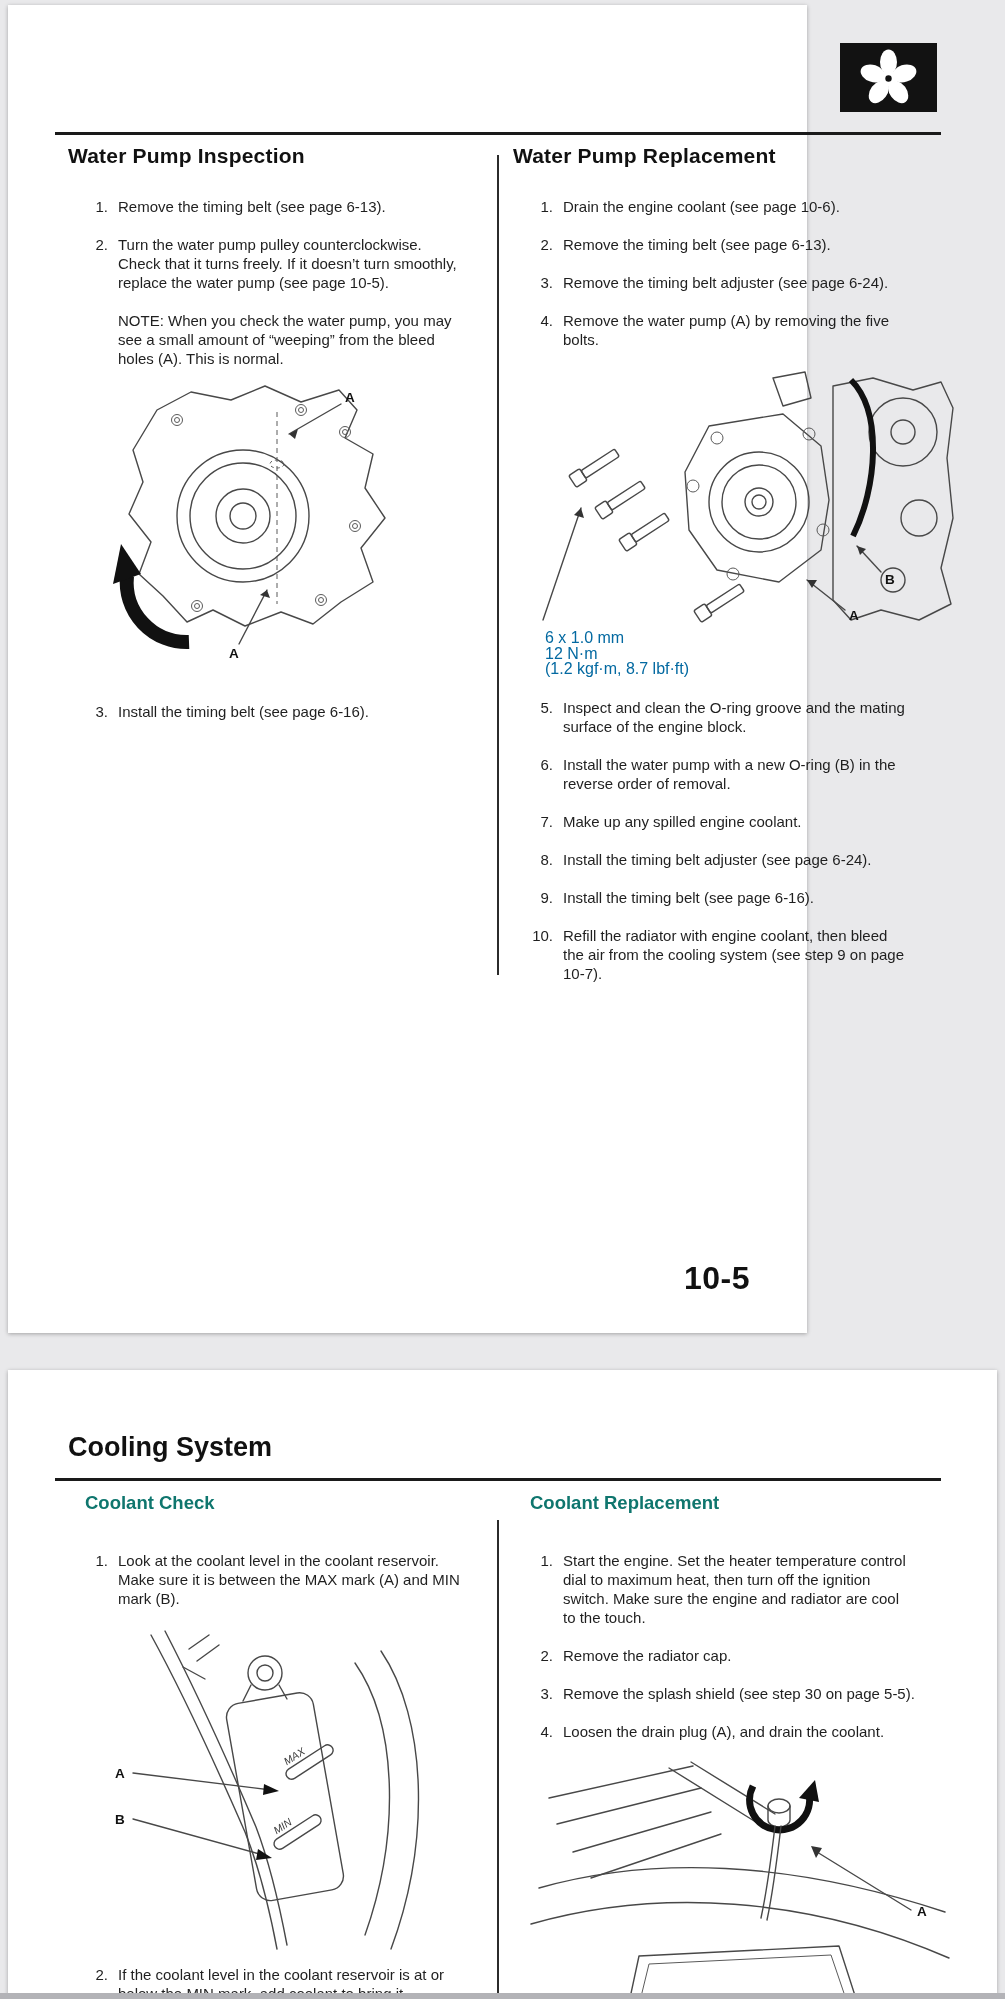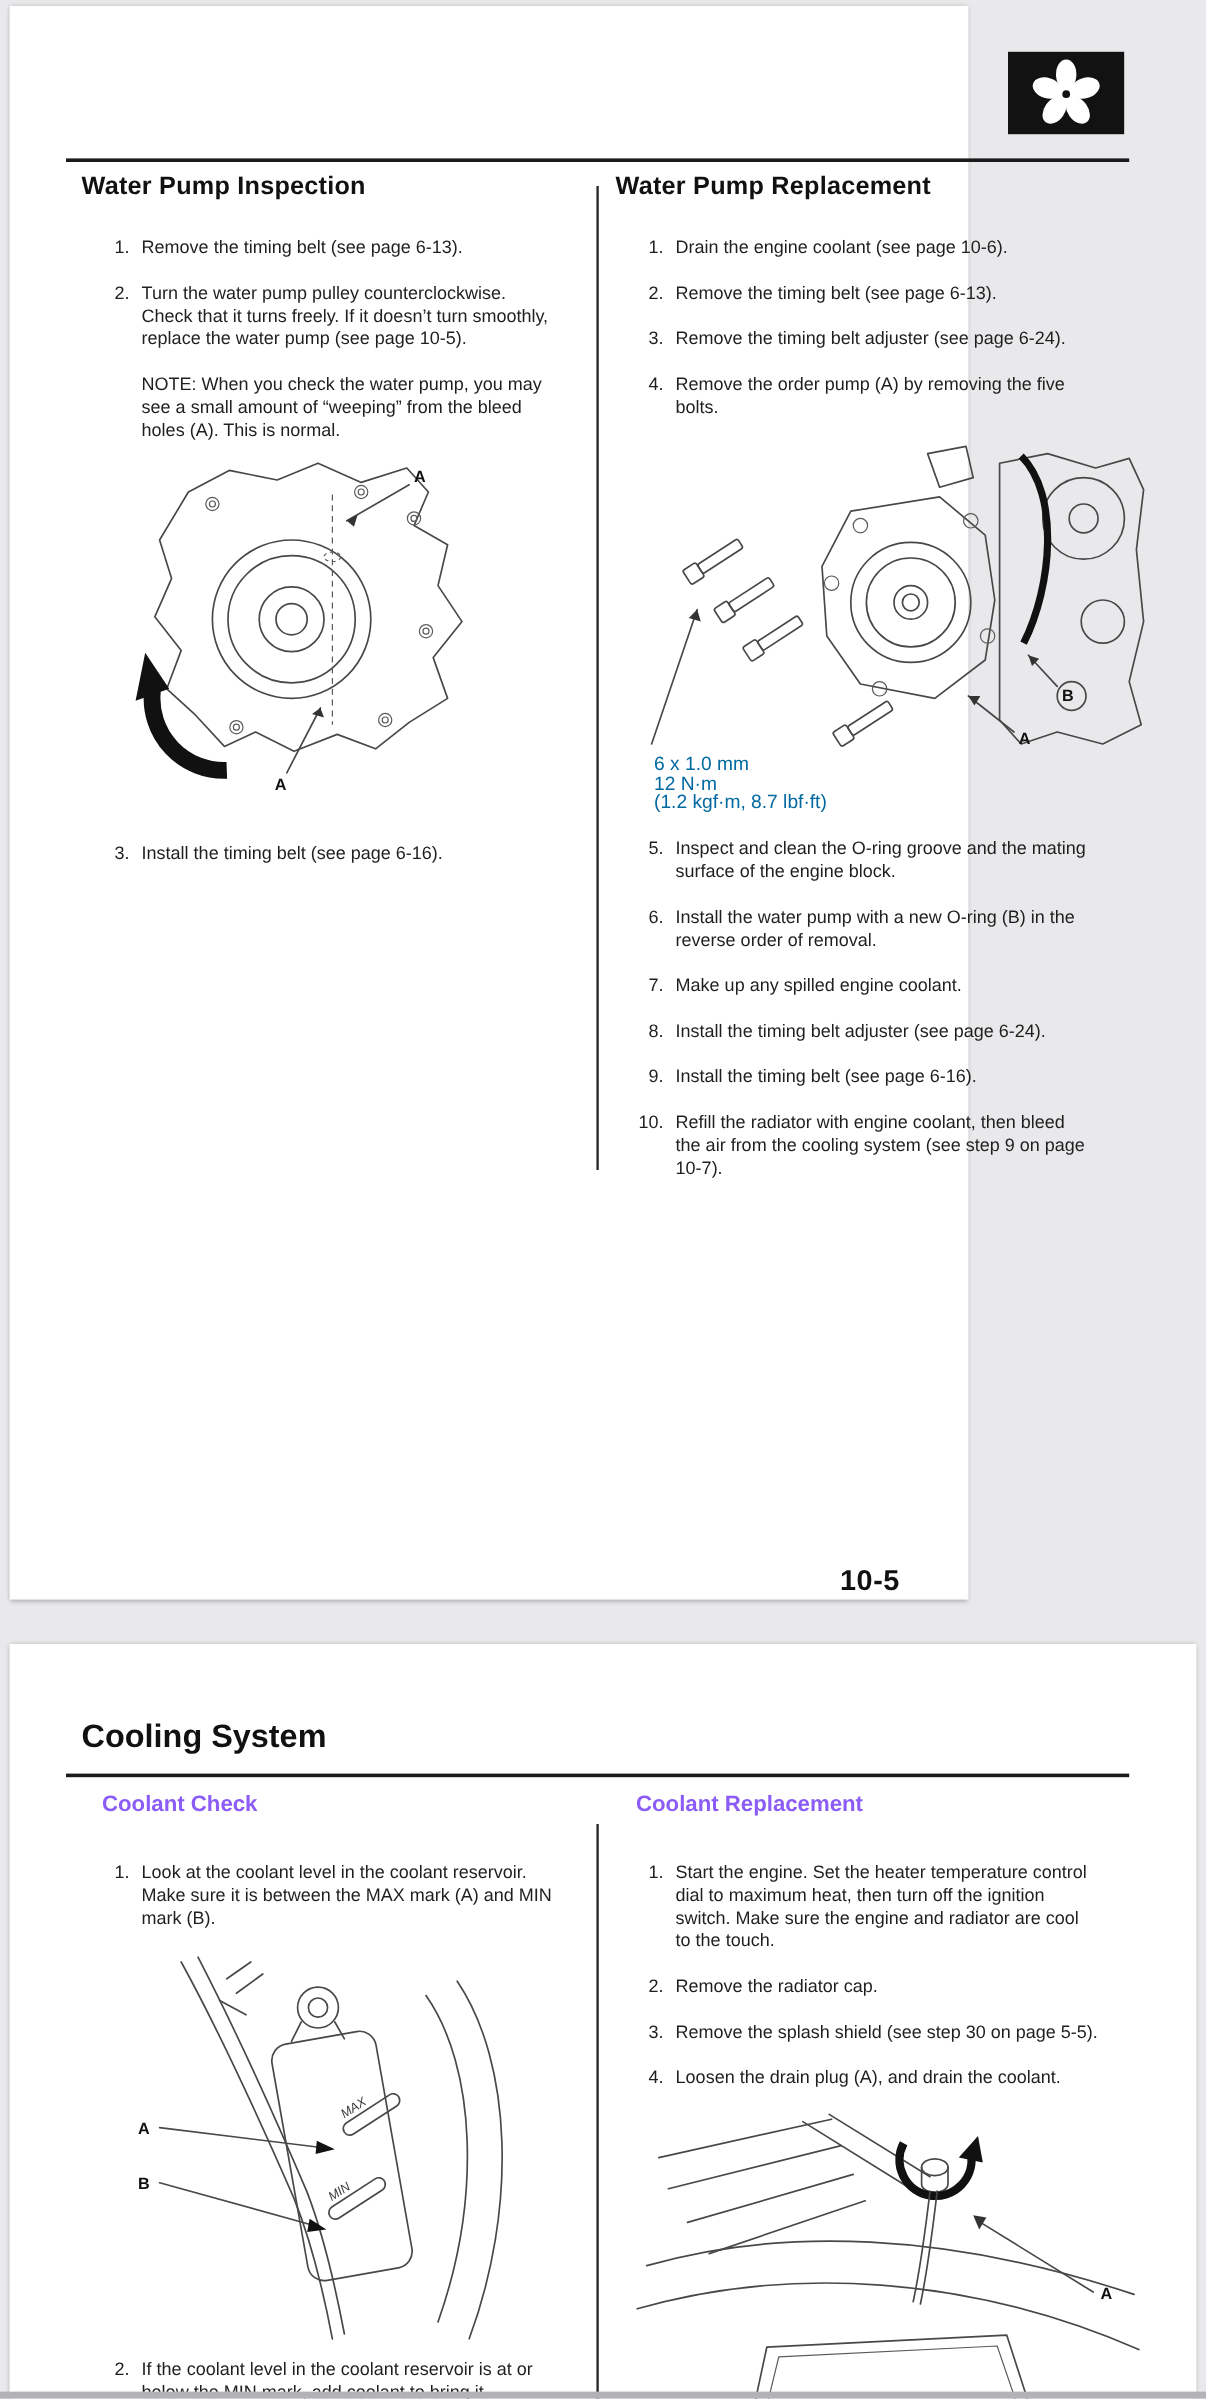--- a/index.html
+++ b/index.html
@@ -18,33 +18,33 @@
   .vdiv{position:absolute;width:2px;background:#2b2b2b;}
   .p1-div{left:489px;top:150px;height:820px;}
   .p2-div{left:489px;top:150px;height:479px;}
   .logo{position:absolute;left:832px;top:38px;width:97px;height:69px;}
   .col{position:absolute;top:140px;width:438px;font-size:15px;line-height:19px;}
   .col-l{left:60px;}
   .col-r{left:505px;}
   .p2col{top:123px;}
   h2{font-size:21px;line-height:22px;font-weight:bold;color:#111;margin:0 0 30px 0;letter-spacing:.2px;}
   .p2-title{position:absolute;left:60px;top:62px;font-size:27px;line-height:30px;font-weight:bold;color:#111;margin:0;}
-  h3{font-size:18.5px;line-height:20px;font-weight:bold;color:#8b5cf6;margin:0 0 38px 17px;}
+  h3{font-size:18.5px;line-height:20px;font-weight:bold;color:#0f766e;margin:0 0 38px 17px;}
   ol.steps{list-style:none;margin:0;padding:0;}
   .step{display:flex;margin:0 0 19px 0;}
   .step .num{width:40px;flex:0 0 40px;text-align:right;margin-right:10px;}
   .step .txt{white-space:pre-wrap;max-width:384px;}
   .note{margin:0 0 0 50px;white-space:pre-wrap;max-width:384px;}
   .figwrap{position:relative;}
   .fig1wrap{margin:8px 0 36px 25px;width:340px;height:290px;}
   .fig2wrap{margin:6px 0 8px 8px;width:435px;height:322px;}
   .fig3wrap{margin:7px 0 13px 25px;width:340px;height:325px;}
   .fig4wrap{margin:7px 0 0 8px;width:430px;height:255px;}
   .boltspec{position:absolute;left:24px;top:262px;font-weight:normal;font-size:16px;line-height:15.5px;white-space:pre-wrap;color:#0369a1;}
-  .pagenum{position:absolute;top:1255px;right:57px;font-size:24px;font-weight:bold;color:#111;letter-spacing:.5px;margin-top:44px;}
+  .pagenum{position:absolute;top:1255px;right:57px;font-size:32px;font-weight:bold;color:#111;letter-spacing:.5px;}
   .bottom-strip{position:absolute;left:0;top:1993px;width:1005px;height:6px;background:#b3b3b7;}
   svg.fig{display:block;}
   svg .ln{stroke:#484848;stroke-width:1.4;fill:none;stroke-linecap:round;stroke-linejoin:round;}
   svg .thin{stroke:#5a5a5a;stroke-width:1;fill:none;}
   svg .blk{stroke:#111;fill:none;}
   svg .lbl{font-family:"Liberation Sans","DejaVu Sans",sans-serif;font-size:13.5px;font-weight:bold;fill:#111;}
   svg .mark{font-family:"Liberation Sans","DejaVu Sans",sans-serif;font-size:10.5px;font-style:italic;font-weight:normal;fill:#3a3a3a;}
 </style>
 </head>
 <body>
@@ -139,21 +139,21 @@
       <li class="step">
         <span class="num">2.</span>
         <span class="txt">Remove the timing belt (see page 6-13).</span>
       </li>
       <li class="step">
         <span class="num">3.</span>
         <span class="txt">Remove the timing belt adjuster (see page 6-24).</span>
       </li>
       <li class="step">
         <span class="num">4.</span>
-        <span class="txt">Remove the order pump (A) by removing the five
+        <span class="txt">Remove the water pump (A) by removing the five
 bolts.</span>
       </li>
     </ol>
 
     <div class="figwrap fig2wrap">
       <svg class="fig" viewBox="0 0 435 260" width="435" height="260">
         <path class="ln" d="M312,18 L352,10 L392,22 L420,14 L432,40 L426,90 L432,150 L420,200 L430,236 L398,252 L360,242 L330,252 L312,232 Z"></path>
         <circle class="ln" cx="382" cy="64" r="34"></circle>
         <circle class="ln" cx="382" cy="64" r="12"></circle>
         <circle class="ln" cx="398" cy="150" r="18"></circle>

